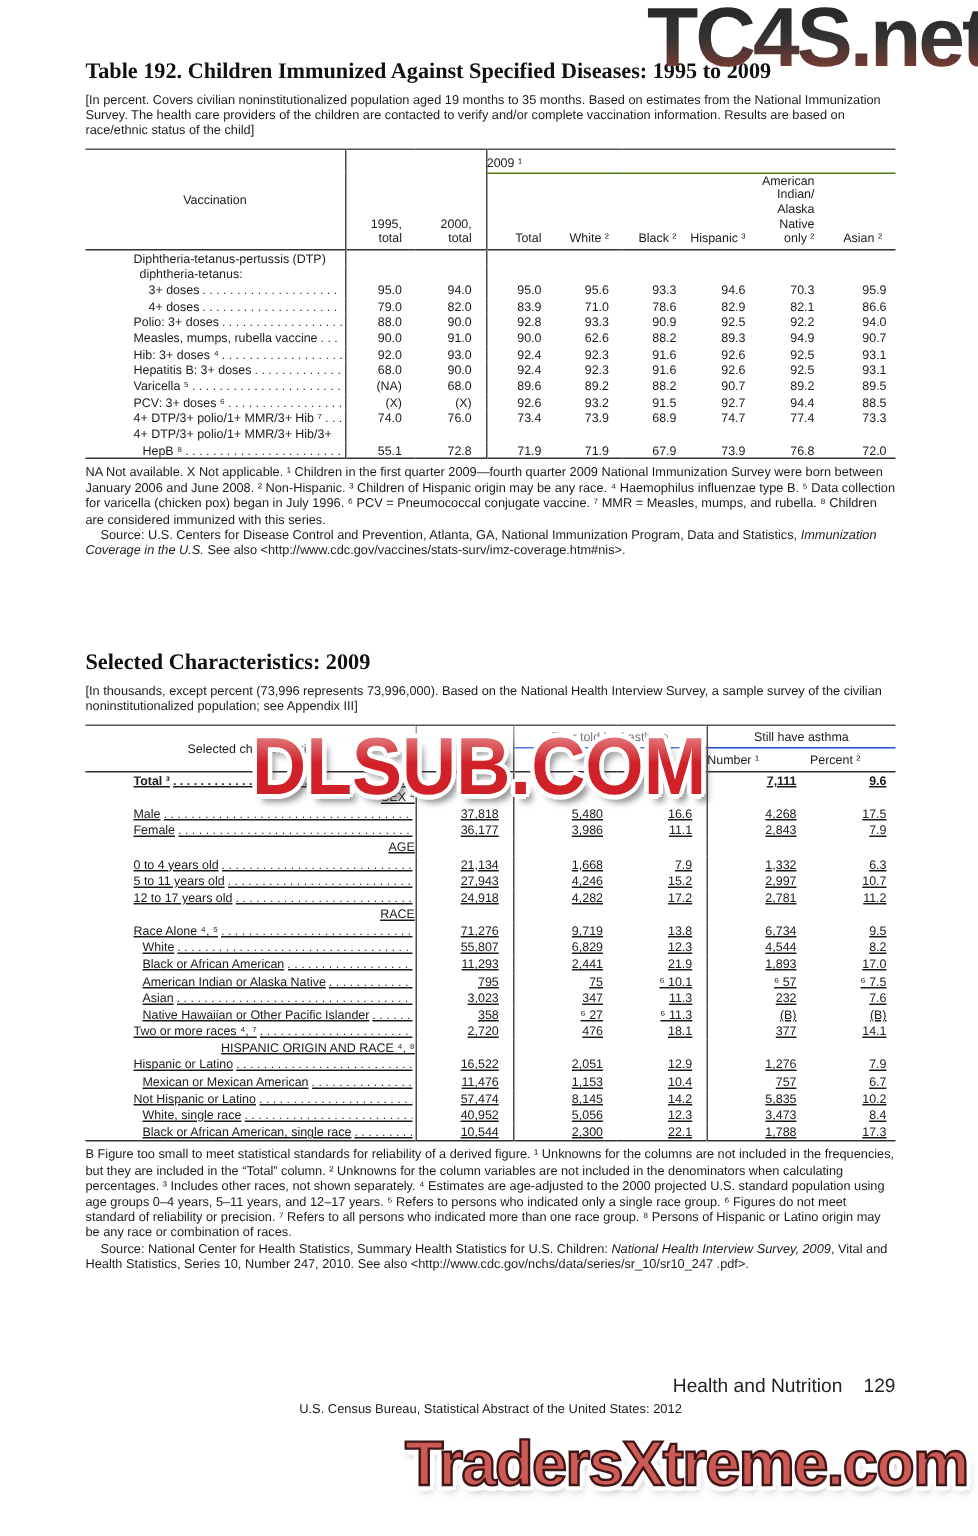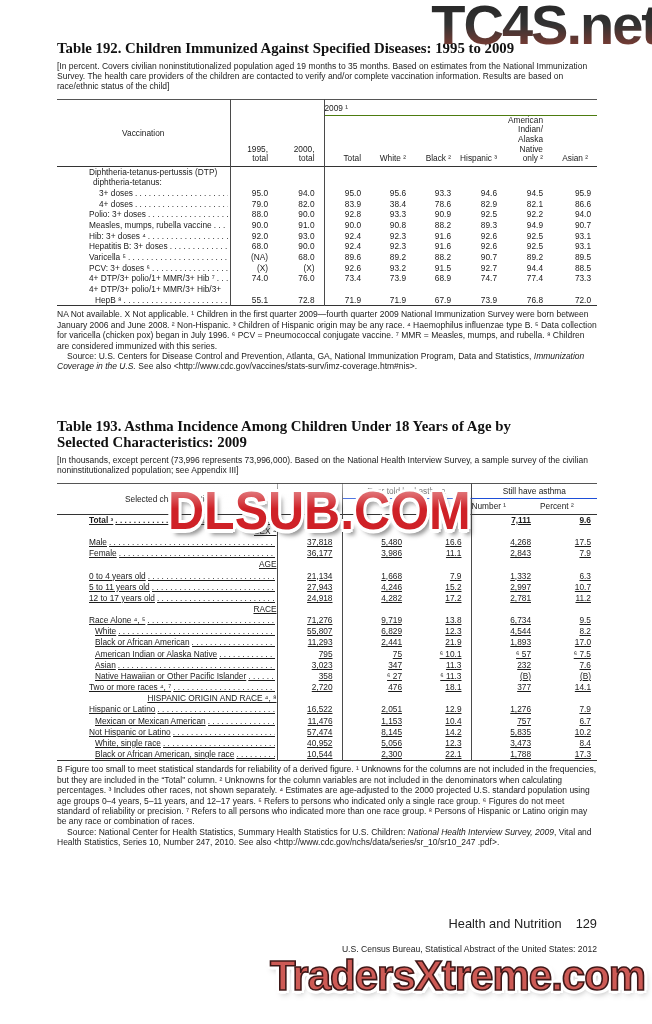--- a/index.html
+++ b/index.html
@@ -44,21 +44,21 @@
   .fn{font-size:8.5px;line-height:10.45px;margin:3px 0 0 0;text-indent:10px;}
   .fn-src{font-size:8.5px;line-height:10.45px;margin:0;text-indent:10px;}
   .fn-block p{text-indent:0;}
   .fn-block .first-indent{text-indent:10px;}
   .gap1{height:46px;}
 
   
   .footer{position:absolute;left:57px;width:540px;top:916px;}
   .footer-right{text-align:right;font-size:12.8px;color:#222;}
   .footer-right .pg{margin-left:14px;}
-  .footer-credit{font-size:8.6px;margin-top:13px;text-align:right;}
+  .footer-credit{font-size:8.6px;margin-top:3px;text-align:center;}
 
   
   .wm-top{position:absolute;top:-8px;right:-6px;font-weight:bold;font-size:56px;letter-spacing:-2px;
           font-family:"Liberation Sans",sans-serif;
           background:linear-gradient(180deg,#222 0%,#333 50%,#6e3a33 78%,#9c5a50 100%);
           -webkit-background-clip:text;background-clip:text;color:transparent;
           filter:blur(.4px);z-index:5;}
   .wm-mid{position:absolute;top:482px;left:168px;z-index:6;font-weight:bold;font-size:50px;
           font-family:"Liberation Sans",sans-serif;letter-spacing:0px;color:#cf2127;
           transform:scaleY(1.08);
@@ -159,34 +159,34 @@
                 <span class="t" style="padding-left: 10px;">3+ doses</span>
                 <span class="d"></span>
               </span>
             </td>
             <td class="num">95.0</td>
             <td class="num vr">94.0</td>
             <td class="num">95.0</td>
             <td class="num">95.6</td>
             <td class="num">93.3</td>
             <td class="num">94.6</td>
-            <td class="num">94.5</td>
+            <td class="num">70.3</td>
             <td class="num lastcol">95.9</td>
           </tr>
           <tr>
             <td class="vr">
               <span class="lblflex">
                 <span class="t" style="padding-left: 10px;">4+ doses</span>
                 <span class="d"></span>
               </span>
             </td>
             <td class="num">79.0</td>
             <td class="num vr">82.0</td>
             <td class="num">83.9</td>
-            <td class="num">38.4</td>
+            <td class="num">71.0</td>
             <td class="num">78.6</td>
             <td class="num">82.9</td>
             <td class="num">82.1</td>
             <td class="num lastcol">86.6</td>
           </tr>
           <tr>
             <td class="vr">
               <span class="lblflex">
                 <span class="t">Polio: 3+ doses</span>
                 <span class="d"></span>
@@ -204,21 +204,21 @@
           <tr>
             <td class="vr">
               <span class="lblflex">
                 <span class="t">Measles, mumps, rubella vaccine</span>
                 <span class="d"></span>
               </span>
             </td>
             <td class="num">90.0</td>
             <td class="num vr">91.0</td>
             <td class="num">90.0</td>
-            <td class="num">90.8</td>
+            <td class="num">62.6</td>
             <td class="num">88.2</td>
             <td class="num">89.3</td>
             <td class="num">94.9</td>
             <td class="num lastcol">90.7</td>
           </tr>
           <tr>
             <td class="vr">
               <span class="lblflex">
                 <span class="t">Hib: 3+ doses ⁴</span>
                 <span class="d"></span>
@@ -331,21 +331,21 @@
         </tbody>
     </table>
 
     <div class="fn-block">
       <p class="fn">NA Not available. X Not applicable. ¹ Children in the first quarter 2009—fourth quarter 2009 National Immunization Survey were born between January 2006 and June 2008. ² Non-Hispanic. ³ Children of Hispanic origin may be any race. ⁴ Haemophilus influenzae type B. ⁵ Data collection for varicella (chicken pox) began in July 1996. ⁶ PCV = Pneumococcal conjugate vaccine. ⁷ MMR = Measles, mumps, and rubella. ⁸ Children are considered immunized with this series.</p>
       <p class="fn-src first-indent"><span>Source: U.S. Centers for Disease Control and Prevention, Atlanta, GA, National Immunization Program, Data and Statistics, </span><span class="italic">Immunization Coverage in the U.S.</span><span> See also &lt;http://www.cdc.gov/vaccines/stats-surv/imz-coverage.htm#nis&gt;.</span></p>
     </div>
 
     <div class="gap1"></div>
 
-    <h1 class="t-title" style="margin-bottom:0"><span>Table 193. Asthma Incidence Among Children Under 18 Years of Age by</span><br><span>Selected Characteristics: 2009</span></h1>
+    <h1 class="t-title" style="margin-bottom:0"><br><span>Selected Characteristics: 2009</span></h1>
     <p class="t-note" style="margin-top:4px">[In thousands, except percent (73,996 represents 73,996,000). Based on the National Health Interview Survey, a sample survey of the civilian noninstitutionalized population; see Appendix III]</p>
 
     <table id="t193">
       <colgroup>
         <col style="width:220px">
           <col style="width:65px">
           <col style="width:69px">
         <col style="width:60px">
           <col style="width:69px">
           <col style="width:57px">

